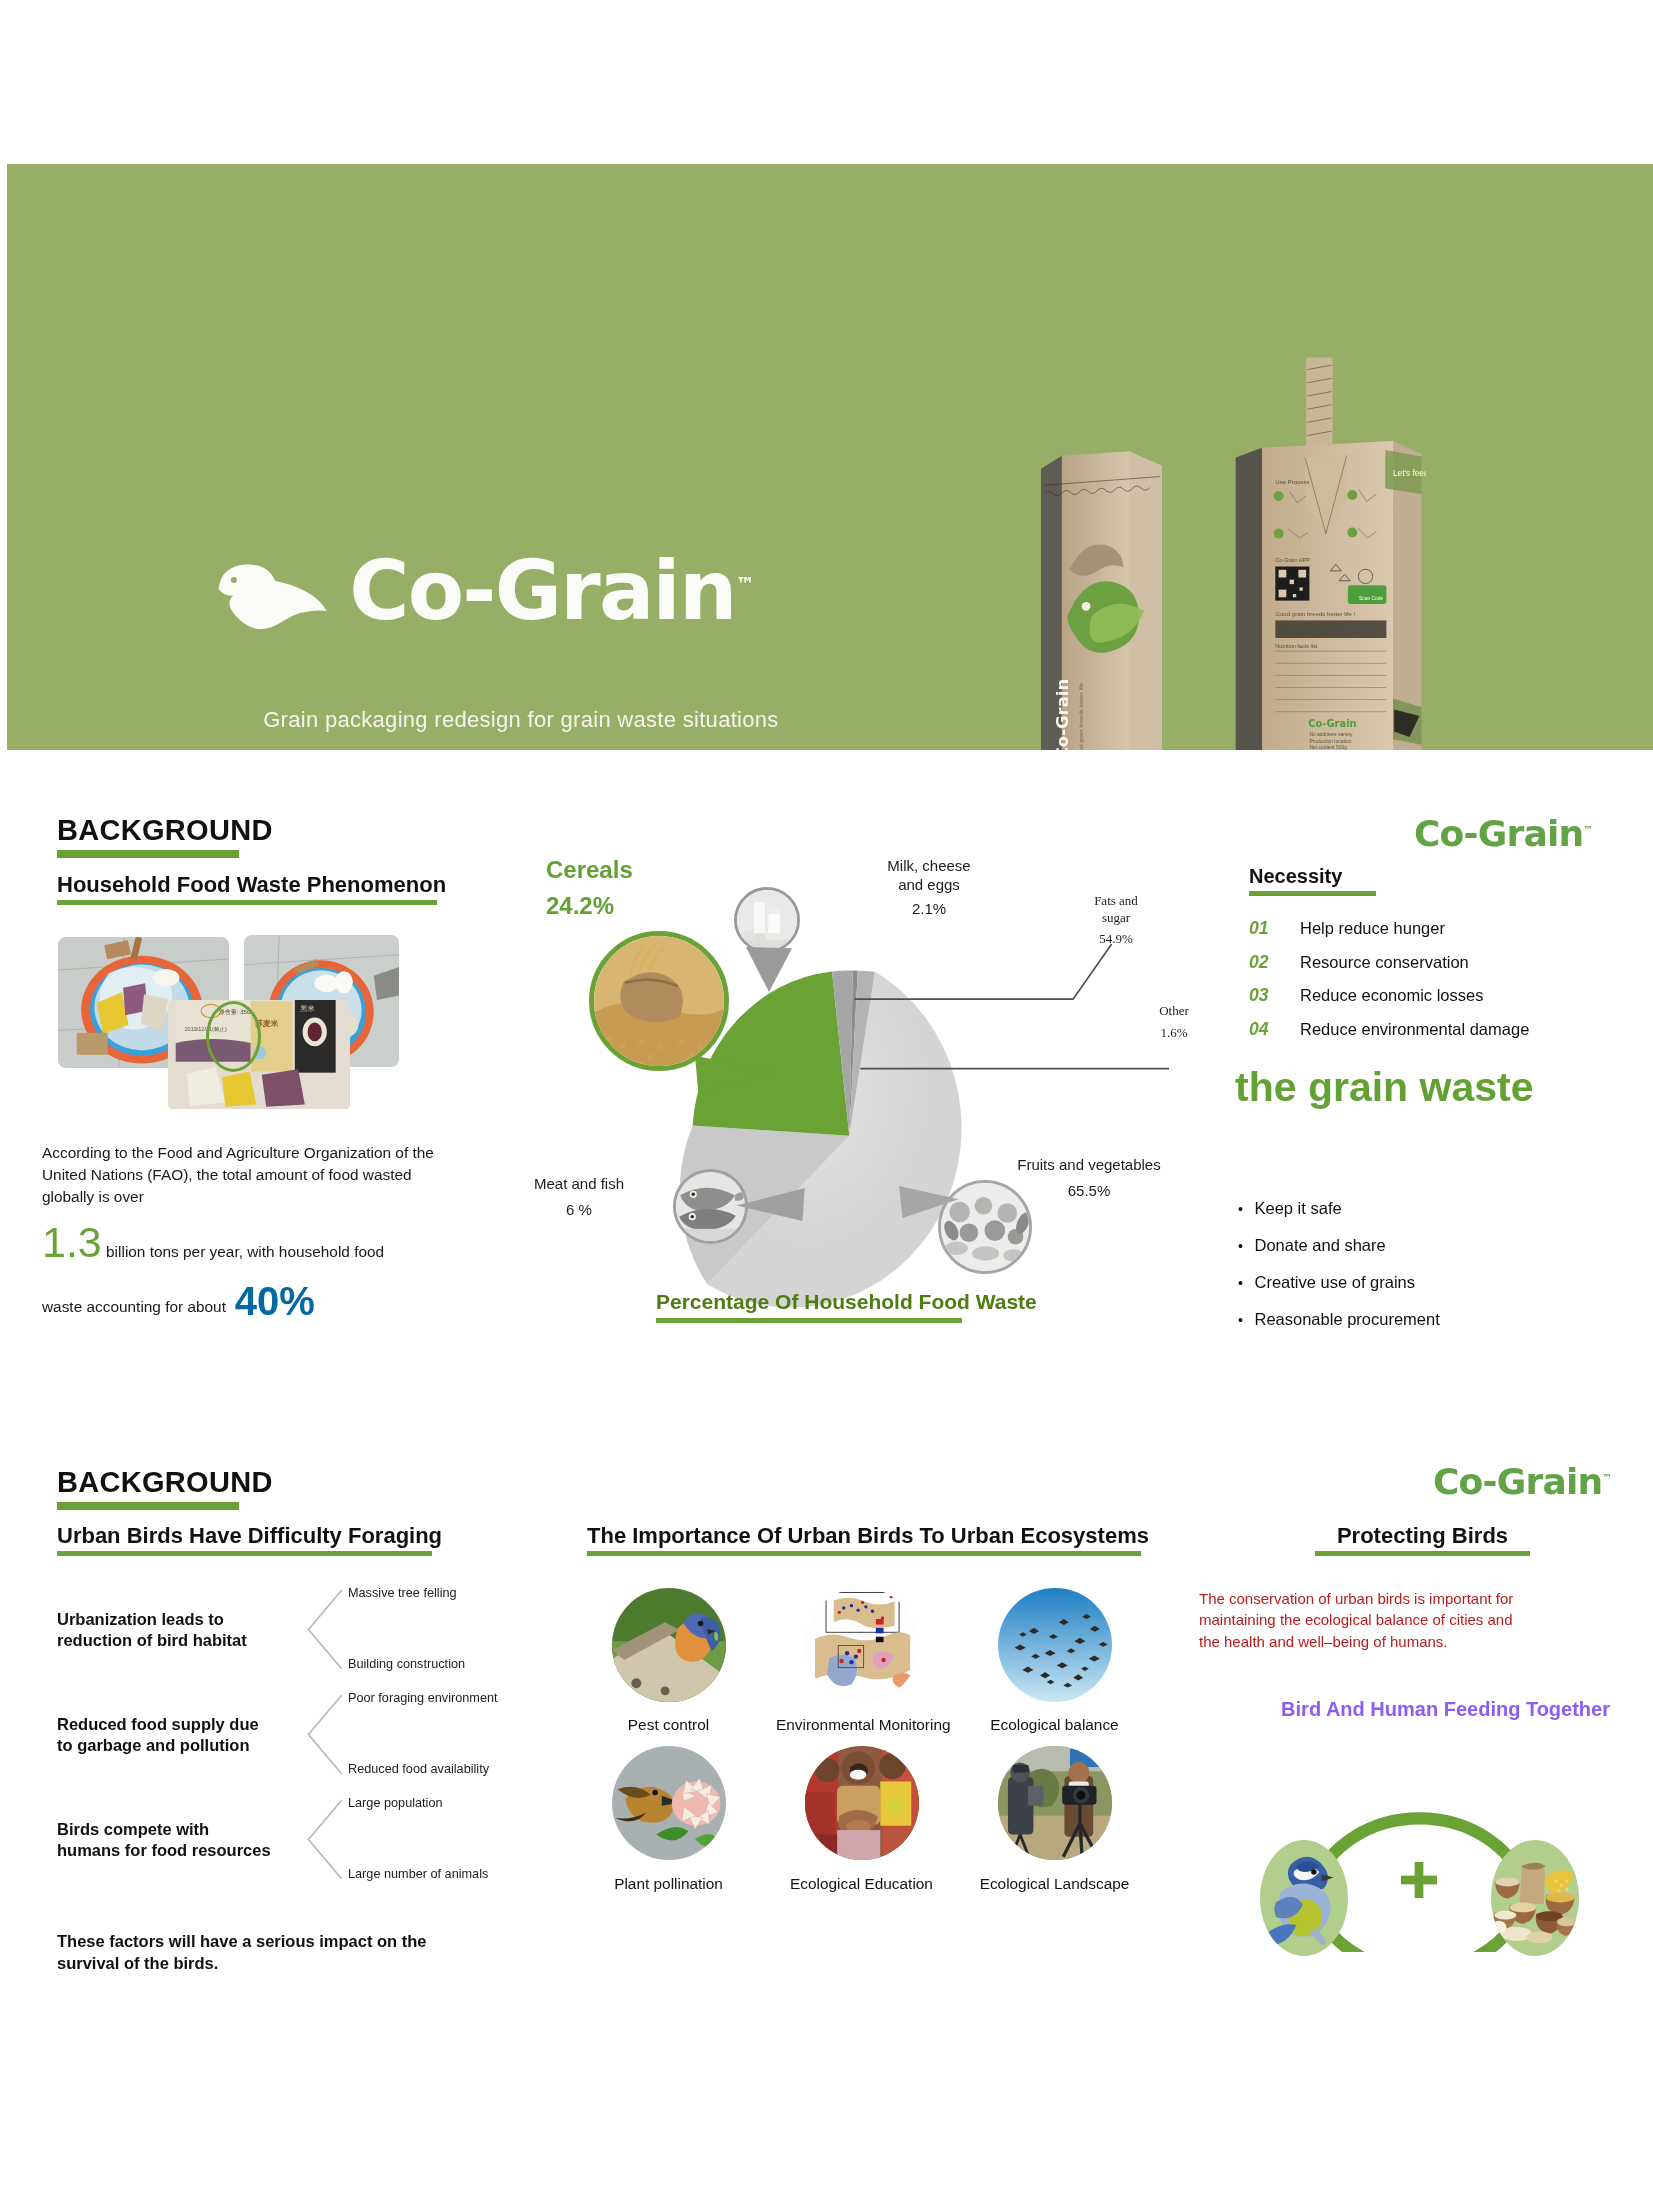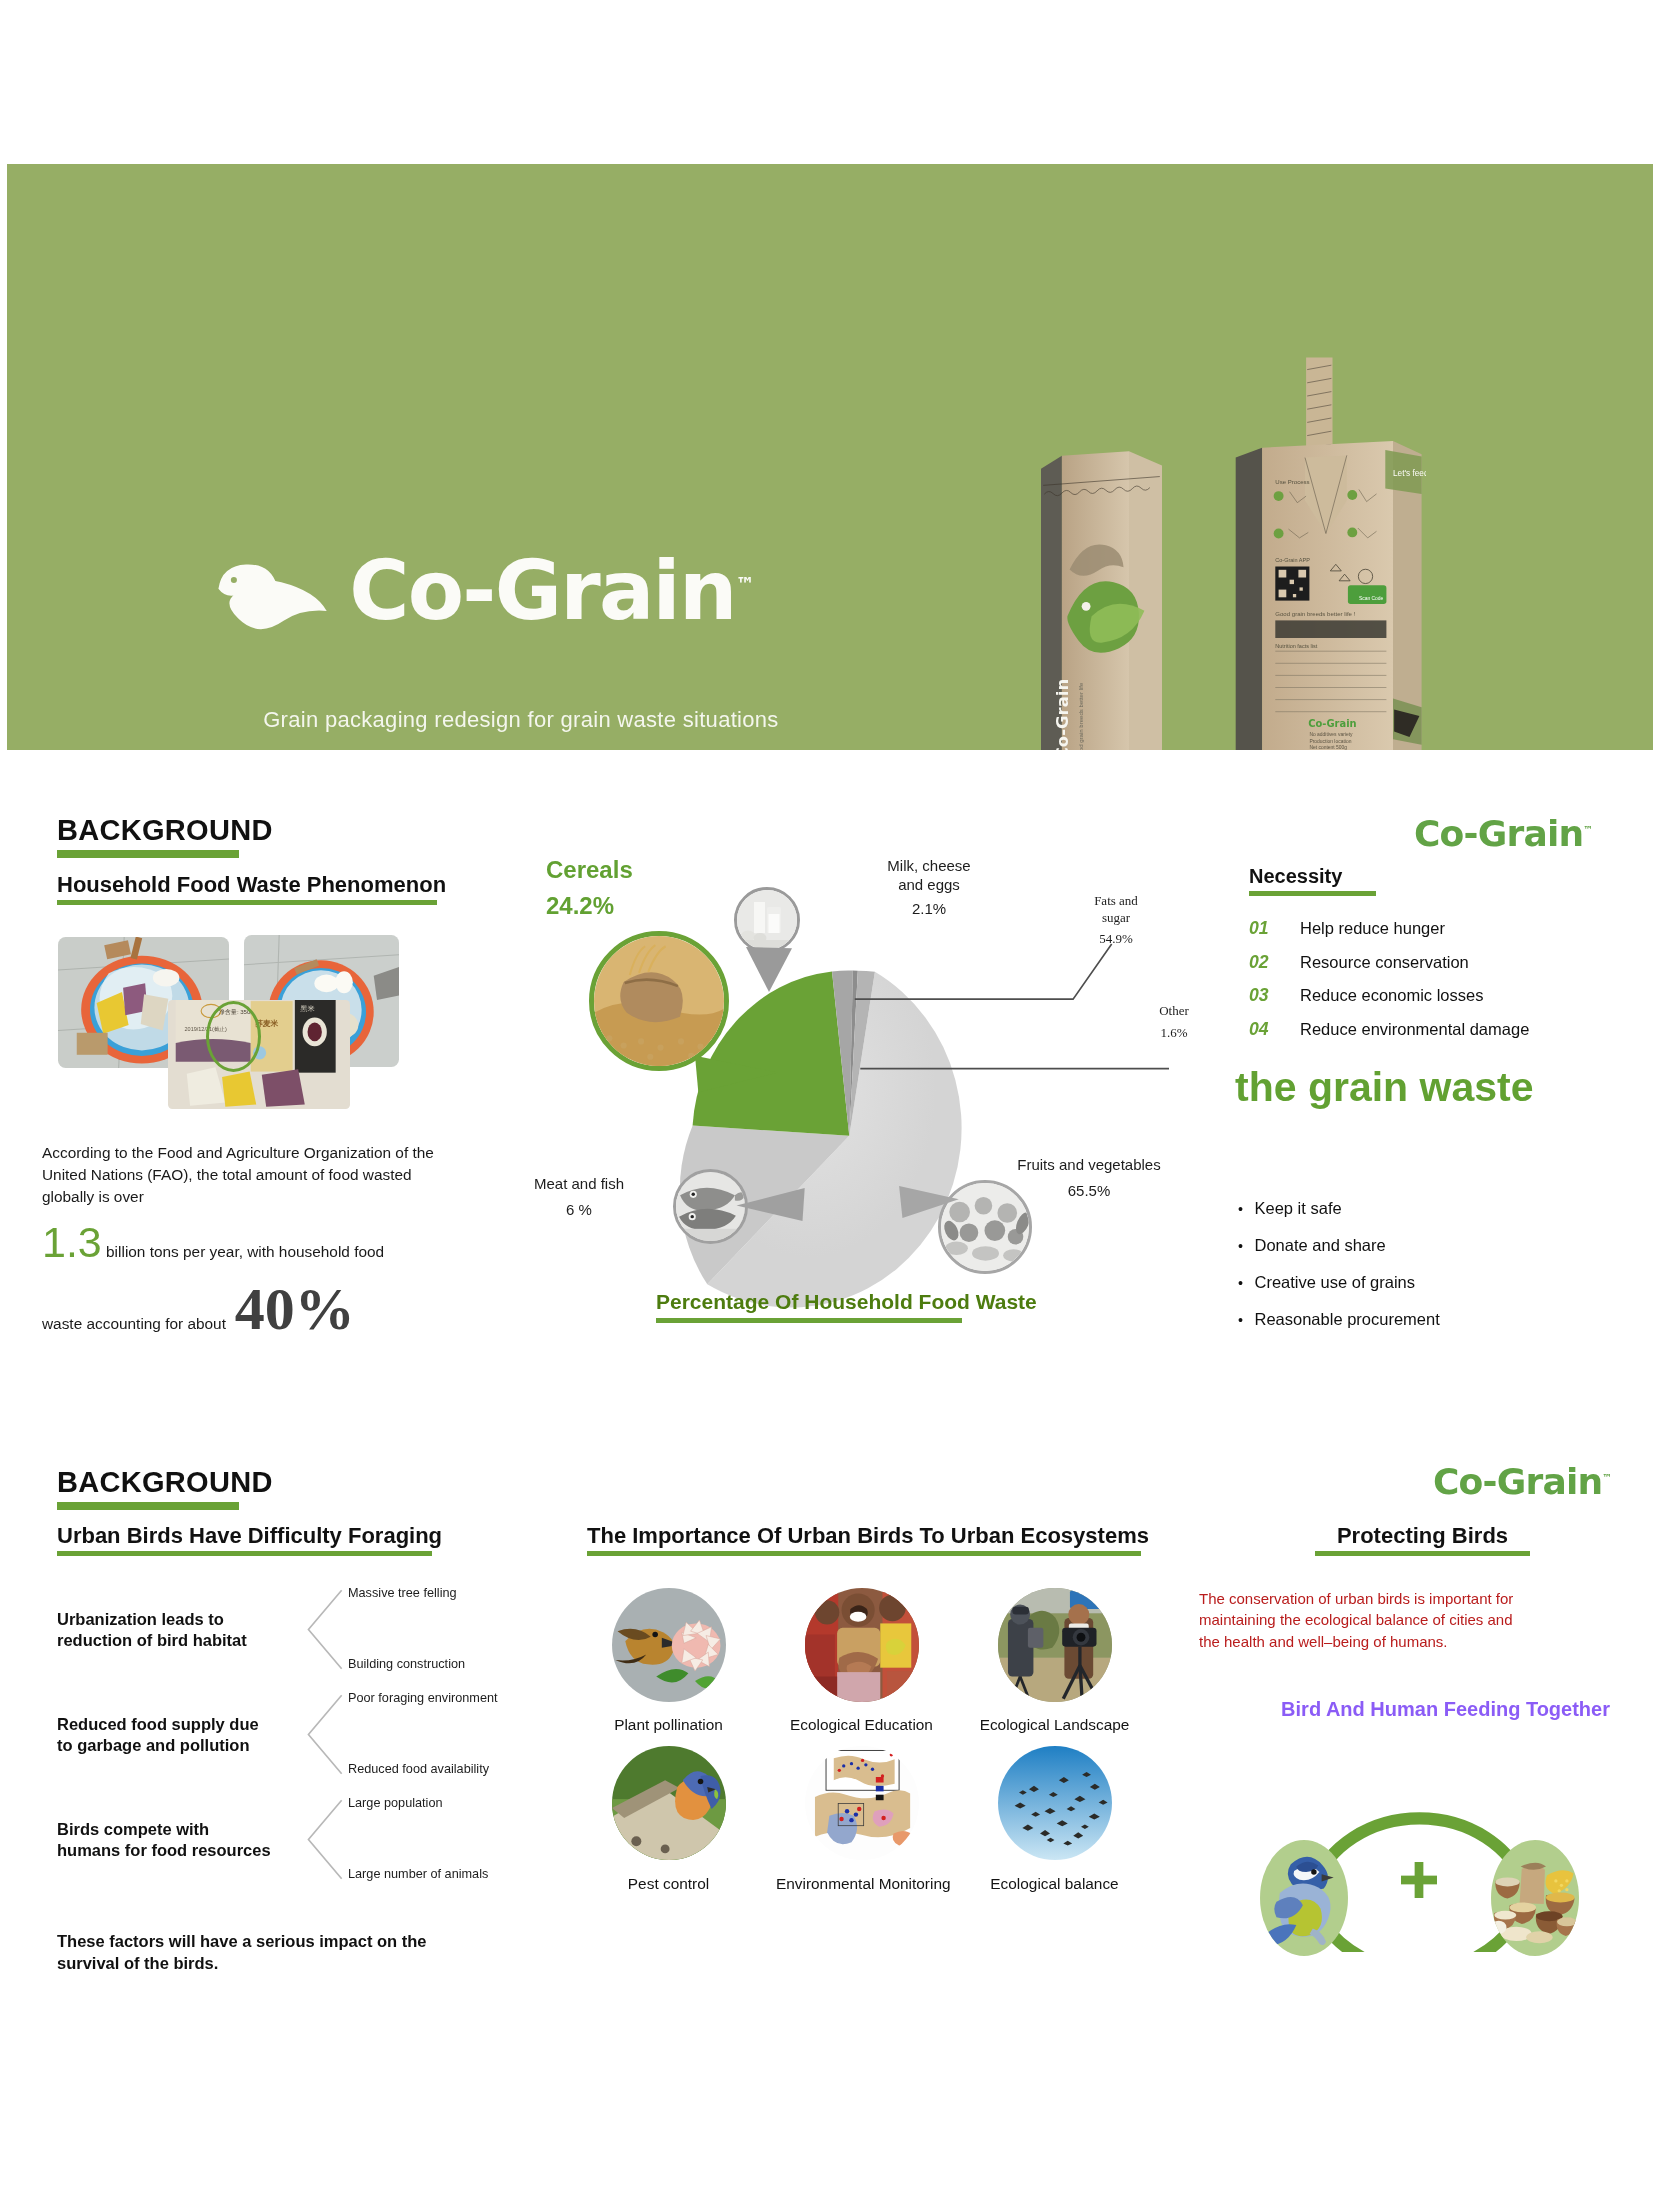--- a/index.html
+++ b/index.html
@@ -58,21 +58,21 @@
   #s1-bg   { position:absolute; left:57px; top:815px; width:182px; }
   #s1-sub  { position:absolute; left:57px; top:873px; width:380px; }
   #collage { position:absolute; left:58px; top:927px; width:375px; height:182px; }
   .ph { position:absolute; border-radius:7.7px; overflow:hidden; }
   .ph-inner { width:100%; height:100%; }
   #s1-para {
     position:absolute; left:42px; top:1142px; width:413px;
     font-size:15.4px; color:#1a1a1a; line-height:1.42;
   }
   .big-num { font-size:43px; color:#6aa236; font-weight:500; line-height:.9; }
-  .big-pct { font-size:60px; color:#404040; font-weight:bold; line-height:.85;font-family:Liberation Serif, serif; }
+  .big-pct { font-size:40px; color:#0369a1; font-weight:bold; line-height:.85; }
 
   
   #pie-area { position:absolute; left:513px; top:827px; width:656px; height:524px; }
   .pl { position:absolute; font-size:15px; color:#1d1d1d; text-align:center; line-height:1.28; }
   .pl-sm { font-size:13px;font-family:Liberation Serif, serif; }
   .cereals-lab {
     position:absolute; left:33px; top:25px;
     font-size:24px; font-weight:bold; color:#62a132; line-height:1.5;
   }
   .callout { position:absolute; border-radius:50%; overflow:hidden; }
@@ -638,109 +638,20 @@
   <div>These factors will have a serious impact on the</div>
   <div>survival of the birds.</div>
 </div>
 
 <div id="s2-mid-head">
   <div class="sub-head">The Importance Of Urban Birds To Urban Ecosystems</div>
   <div class="rule-sm"></div>
 </div>
 
 <div id="grid6">
-  <div class="g-row">
-    <div class="g-cell">
-      <div class="g-circ">
-        <svg width="100%" height="100%" viewBox="0 0 206 206" preserveAspectRatio="none">
-          <rect width="206" height="206" fill="#a9b0b2"></rect>
-          <path d="M24,96 q32,-34 68,-16 q26,14 18,36 q-10,26 -46,22 q-32,-4 -40,-42z" fill="#b9842f"></path>
-          <path d="M10,78 q34,-12 60,10 q-28,16 -60,-10z" fill="#6a4b20"></path>
-          <path d="M6,130 q30,4 56,-10 q-20,26 -56,10z" fill="#3f2c14"></path>
-          <circle cx="78" cy="84" r="5" fill="#141414"></circle>
-          <path d="M90,90 l34,12 l-34,6z" fill="#2b2b2b"></path>
-          <g fill="#f0b9b0">
-            <ellipse cx="152" cy="104" rx="44" ry="40"></ellipse>
-          </g>
-          <g fill="#f6ece4" stroke="#d9a79c" stroke-width="1">
-            <path d="M126,80 l26,10 l-22,10z"></path>
-              <path d="M134,62 l22,20 l-28,4z"></path>
-            <path d="M158,58 l10,28 l-26,-8z"></path>
-              <path d="M180,70 l-4,28 l-22,-16z"></path>
-            <path d="M196,92 l-18,20 l-8,-26z"></path>
-              <path d="M192,120 l-26,8 l8,-26z"></path>
-            <path d="M176,142 l-22,-12 l20,-14z"></path>
-              <path d="M150,150 l-12,-26 l26,6z"></path>
-            <path d="M126,136 l4,-26 l22,16z"></path>
-          </g>
-          <path d="M80,160 q34,-24 58,-6 q-24,30 -58,6z" fill="#3f8c2c"></path>
-          <path d="M150,168 q28,-18 44,2 q-22,24 -44,-2z" fill="#51a334"></path>
-        </svg>
-      </div>
-      <div class="g-lab">Plant pollination</div>
-    </div>
-    <div class="g-cell">
-      <div class="g-circ">
-        <svg width="100%" height="100%" viewBox="0 0 206 206" preserveAspectRatio="none">
-          <rect width="206" height="206" fill="#8c5a40"></rect>
-          <rect x="0" y="0" width="60" height="206" fill="#b4392c"></rect>
-          <rect x="140" y="0" width="66" height="206" fill="#c2503a"></rect>
-          <circle cx="40" cy="44" r="22" fill="#6d452f"></circle>
-          <circle cx="96" cy="40" r="30" fill="#7a4e34"></circle>
-          <circle cx="158" cy="36" r="24" fill="#6d452f"></circle>
-          <path d="M82,38 q16,-14 30,0 q6,16 -14,22 q-20,-4 -16,-22z" fill="#3a2418"></path>
-          <ellipse cx="96" cy="52" rx="15" ry="9" fill="#fdfdfb"></ellipse>
-          <rect x="58" y="72" width="78" height="70" rx="10" fill="#c9a062"></rect>
-          <rect x="136" y="64" width="56" height="80" fill="#e8c73c"></rect>
-          <rect x="0" y="84" width="54" height="80" fill="#a3332a"></rect>
-          <path d="M62,126 q36,-22 70,2 q-12,40 -46,36 q-32,-6 -24,-38z" fill="#a06a48"></path>
-          <path d="M76,140 q24,-14 44,2 q-8,24 -28,20 q-20,-6 -16,-22z" fill="#b57a54"></path>
-          <path d="M150,96 q20,-12 32,8 q-10,24 -32,14 q-8,-14 0,-22z" fill="#d8d23a"></path>
-          <rect x="58" y="152" width="78" height="54" fill="#d0a6ac"></rect>
-          <rect x="0" y="160" width="58" height="46" fill="#8d2a24"></rect>
-          <rect x="148" y="150" width="58" height="56" fill="#b8553e"></rect>
-        </svg>
-      </div>
-      <div class="g-lab">Ecological Education</div>
-    </div>
-    <div class="g-cell">
-      <div class="g-circ">
-        <svg width="100%" height="100%" viewBox="0 0 206 206" preserveAspectRatio="none">
-          <rect width="206" height="206" fill="#9a9f7e"></rect>
-          <rect y="0" width="206" height="46" fill="#b8bcb0"></rect>
-          <rect x="130" y="4" width="62" height="34" rx="4" fill="#2d74b8"></rect>
-          <rect x="0" y="46" width="206" height="80" fill="#8c9661"></rect>
-          <rect x="0" y="126" width="206" height="80" fill="#b7a87e"></rect>
-          <path d="M60,48 q24,-16 44,6 q16,26 -6,54 q-34,12 -46,-20 q-8,-26 8,-40z" fill="#6a7a44"></path>
-          <rect x="18" y="56" width="46" height="104" rx="8" fill="#3d4148"></rect>
-          <circle cx="40" cy="48" r="18" fill="#4d525a"></circle>
-          <rect x="26" y="34" width="30" height="14" rx="6" fill="#2b2f36"></rect>
-          <rect x="54" y="72" width="28" height="36" rx="4" fill="#5e6068"></rect>
-          <rect x="120" y="54" width="52" height="110" rx="8" fill="#6b4a33"></rect>
-          <circle cx="146" cy="48" r="19" fill="#a5714c"></circle>
-          <rect x="128" y="64" width="36" height="26" rx="4" fill="#ecebe6"></rect>
-          <rect x="116" y="72" width="62" height="34" rx="6" fill="#1f2227"></rect>
-          <circle cx="150" cy="89" r="15" fill="#34383f"></circle>
-          <circle cx="150" cy="89" r="8" fill="#0d0f12"></circle>
-          <g stroke="#23262b" stroke-width="6" fill="none">
-            <path d="M148,106 L148,140"></path>
-              <path d="M148,140 L118,200"></path>
-            <path d="M148,140 L180,200"></path>
-              <path d="M148,140 L152,200"></path>
-          </g>
-          <g stroke="#23262b" stroke-width="5" fill="none">
-            <path d="M40,160 L22,206"></path>
-              <path d="M40,160 L58,206"></path>
-          </g>
-        </svg>
-      </div>
-      <div class="g-lab">Ecological Landscape</div>
-    </div>
-  </div>
-
   <div class="g-row">
     <div class="g-cell">
       <div class="g-circ">
         <svg width="100%" height="100%" viewBox="0 0 206 206" preserveAspectRatio="none">
           <rect width="206" height="206" fill="#4e7a2e"></rect>
           <rect y="96" width="206" height="110" fill="#6d9a42"></rect>
           <polygon points="0,128 92,76 206,160 206,206 0,206" fill="#cfc6ac"></polygon>
           <polygon points="0,112 96,62 122,76 22,130" fill="#9f9378"></polygon>
           <circle cx="44" cy="172" r="9" fill="#6a6050"></circle>
             <circle cx="96" cy="186" r="8" fill="#6a6050"></circle>
@@ -825,20 +736,109 @@
             <path d="M38,84 l7,-4 l7,4 l-7,4z"></path>
               <path d="M118,176 l8,-5 l8,5 l-8,4z"></path>
             <path d="M88,170 l7,-4 l7,4 l-7,4z"></path>
               <path d="M150,146 l7,-4 l7,4 l-7,4z"></path>
           </g>
         </svg>
       </div>
       <div class="g-lab">Ecological balance</div>
     </div>
   </div>
+
+  <div class="g-row">
+    <div class="g-cell">
+      <div class="g-circ">
+        <svg width="100%" height="100%" viewBox="0 0 206 206" preserveAspectRatio="none">
+          <rect width="206" height="206" fill="#a9b0b2"></rect>
+          <path d="M24,96 q32,-34 68,-16 q26,14 18,36 q-10,26 -46,22 q-32,-4 -40,-42z" fill="#b9842f"></path>
+          <path d="M10,78 q34,-12 60,10 q-28,16 -60,-10z" fill="#6a4b20"></path>
+          <path d="M6,130 q30,4 56,-10 q-20,26 -56,10z" fill="#3f2c14"></path>
+          <circle cx="78" cy="84" r="5" fill="#141414"></circle>
+          <path d="M90,90 l34,12 l-34,6z" fill="#2b2b2b"></path>
+          <g fill="#f0b9b0">
+            <ellipse cx="152" cy="104" rx="44" ry="40"></ellipse>
+          </g>
+          <g fill="#f6ece4" stroke="#d9a79c" stroke-width="1">
+            <path d="M126,80 l26,10 l-22,10z"></path>
+              <path d="M134,62 l22,20 l-28,4z"></path>
+            <path d="M158,58 l10,28 l-26,-8z"></path>
+              <path d="M180,70 l-4,28 l-22,-16z"></path>
+            <path d="M196,92 l-18,20 l-8,-26z"></path>
+              <path d="M192,120 l-26,8 l8,-26z"></path>
+            <path d="M176,142 l-22,-12 l20,-14z"></path>
+              <path d="M150,150 l-12,-26 l26,6z"></path>
+            <path d="M126,136 l4,-26 l22,16z"></path>
+          </g>
+          <path d="M80,160 q34,-24 58,-6 q-24,30 -58,6z" fill="#3f8c2c"></path>
+          <path d="M150,168 q28,-18 44,2 q-22,24 -44,-2z" fill="#51a334"></path>
+        </svg>
+      </div>
+      <div class="g-lab">Plant pollination</div>
+    </div>
+    <div class="g-cell">
+      <div class="g-circ">
+        <svg width="100%" height="100%" viewBox="0 0 206 206" preserveAspectRatio="none">
+          <rect width="206" height="206" fill="#8c5a40"></rect>
+          <rect x="0" y="0" width="60" height="206" fill="#b4392c"></rect>
+          <rect x="140" y="0" width="66" height="206" fill="#c2503a"></rect>
+          <circle cx="40" cy="44" r="22" fill="#6d452f"></circle>
+          <circle cx="96" cy="40" r="30" fill="#7a4e34"></circle>
+          <circle cx="158" cy="36" r="24" fill="#6d452f"></circle>
+          <path d="M82,38 q16,-14 30,0 q6,16 -14,22 q-20,-4 -16,-22z" fill="#3a2418"></path>
+          <ellipse cx="96" cy="52" rx="15" ry="9" fill="#fdfdfb"></ellipse>
+          <rect x="58" y="72" width="78" height="70" rx="10" fill="#c9a062"></rect>
+          <rect x="136" y="64" width="56" height="80" fill="#e8c73c"></rect>
+          <rect x="0" y="84" width="54" height="80" fill="#a3332a"></rect>
+          <path d="M62,126 q36,-22 70,2 q-12,40 -46,36 q-32,-6 -24,-38z" fill="#a06a48"></path>
+          <path d="M76,140 q24,-14 44,2 q-8,24 -28,20 q-20,-6 -16,-22z" fill="#b57a54"></path>
+          <path d="M150,96 q20,-12 32,8 q-10,24 -32,14 q-8,-14 0,-22z" fill="#d8d23a"></path>
+          <rect x="58" y="152" width="78" height="54" fill="#d0a6ac"></rect>
+          <rect x="0" y="160" width="58" height="46" fill="#8d2a24"></rect>
+          <rect x="148" y="150" width="58" height="56" fill="#b8553e"></rect>
+        </svg>
+      </div>
+      <div class="g-lab">Ecological Education</div>
+    </div>
+    <div class="g-cell">
+      <div class="g-circ">
+        <svg width="100%" height="100%" viewBox="0 0 206 206" preserveAspectRatio="none">
+          <rect width="206" height="206" fill="#9a9f7e"></rect>
+          <rect y="0" width="206" height="46" fill="#b8bcb0"></rect>
+          <rect x="130" y="4" width="62" height="34" rx="4" fill="#2d74b8"></rect>
+          <rect x="0" y="46" width="206" height="80" fill="#8c9661"></rect>
+          <rect x="0" y="126" width="206" height="80" fill="#b7a87e"></rect>
+          <path d="M60,48 q24,-16 44,6 q16,26 -6,54 q-34,12 -46,-20 q-8,-26 8,-40z" fill="#6a7a44"></path>
+          <rect x="18" y="56" width="46" height="104" rx="8" fill="#3d4148"></rect>
+          <circle cx="40" cy="48" r="18" fill="#4d525a"></circle>
+          <rect x="26" y="34" width="30" height="14" rx="6" fill="#2b2f36"></rect>
+          <rect x="54" y="72" width="28" height="36" rx="4" fill="#5e6068"></rect>
+          <rect x="120" y="54" width="52" height="110" rx="8" fill="#6b4a33"></rect>
+          <circle cx="146" cy="48" r="19" fill="#a5714c"></circle>
+          <rect x="128" y="64" width="36" height="26" rx="4" fill="#ecebe6"></rect>
+          <rect x="116" y="72" width="62" height="34" rx="6" fill="#1f2227"></rect>
+          <circle cx="150" cy="89" r="15" fill="#34383f"></circle>
+          <circle cx="150" cy="89" r="8" fill="#0d0f12"></circle>
+          <g stroke="#23262b" stroke-width="6" fill="none">
+            <path d="M148,106 L148,140"></path>
+              <path d="M148,140 L118,200"></path>
+            <path d="M148,140 L180,200"></path>
+              <path d="M148,140 L152,200"></path>
+          </g>
+          <g stroke="#23262b" stroke-width="5" fill="none">
+            <path d="M40,160 L22,206"></path>
+              <path d="M40,160 L58,206"></path>
+          </g>
+        </svg>
+      </div>
+      <div class="g-lab">Ecological Landscape</div>
+    </div>
+  </div>
 </div>
 
 <div id="s2-r-logo" class="logo-sm"><span>Co-Grain</span><span class="tm">™</span></div>
 <div id="s2-r-head">
   <div class="sub-head" style="text-align:center;">Protecting Birds</div>
   <div class="rule-sm"></div>
 </div>
 <div id="s2-r-para">
   <div>The conservation of urban birds is important for</div>
   <div>maintaining the ecological balance of cities and</div>

